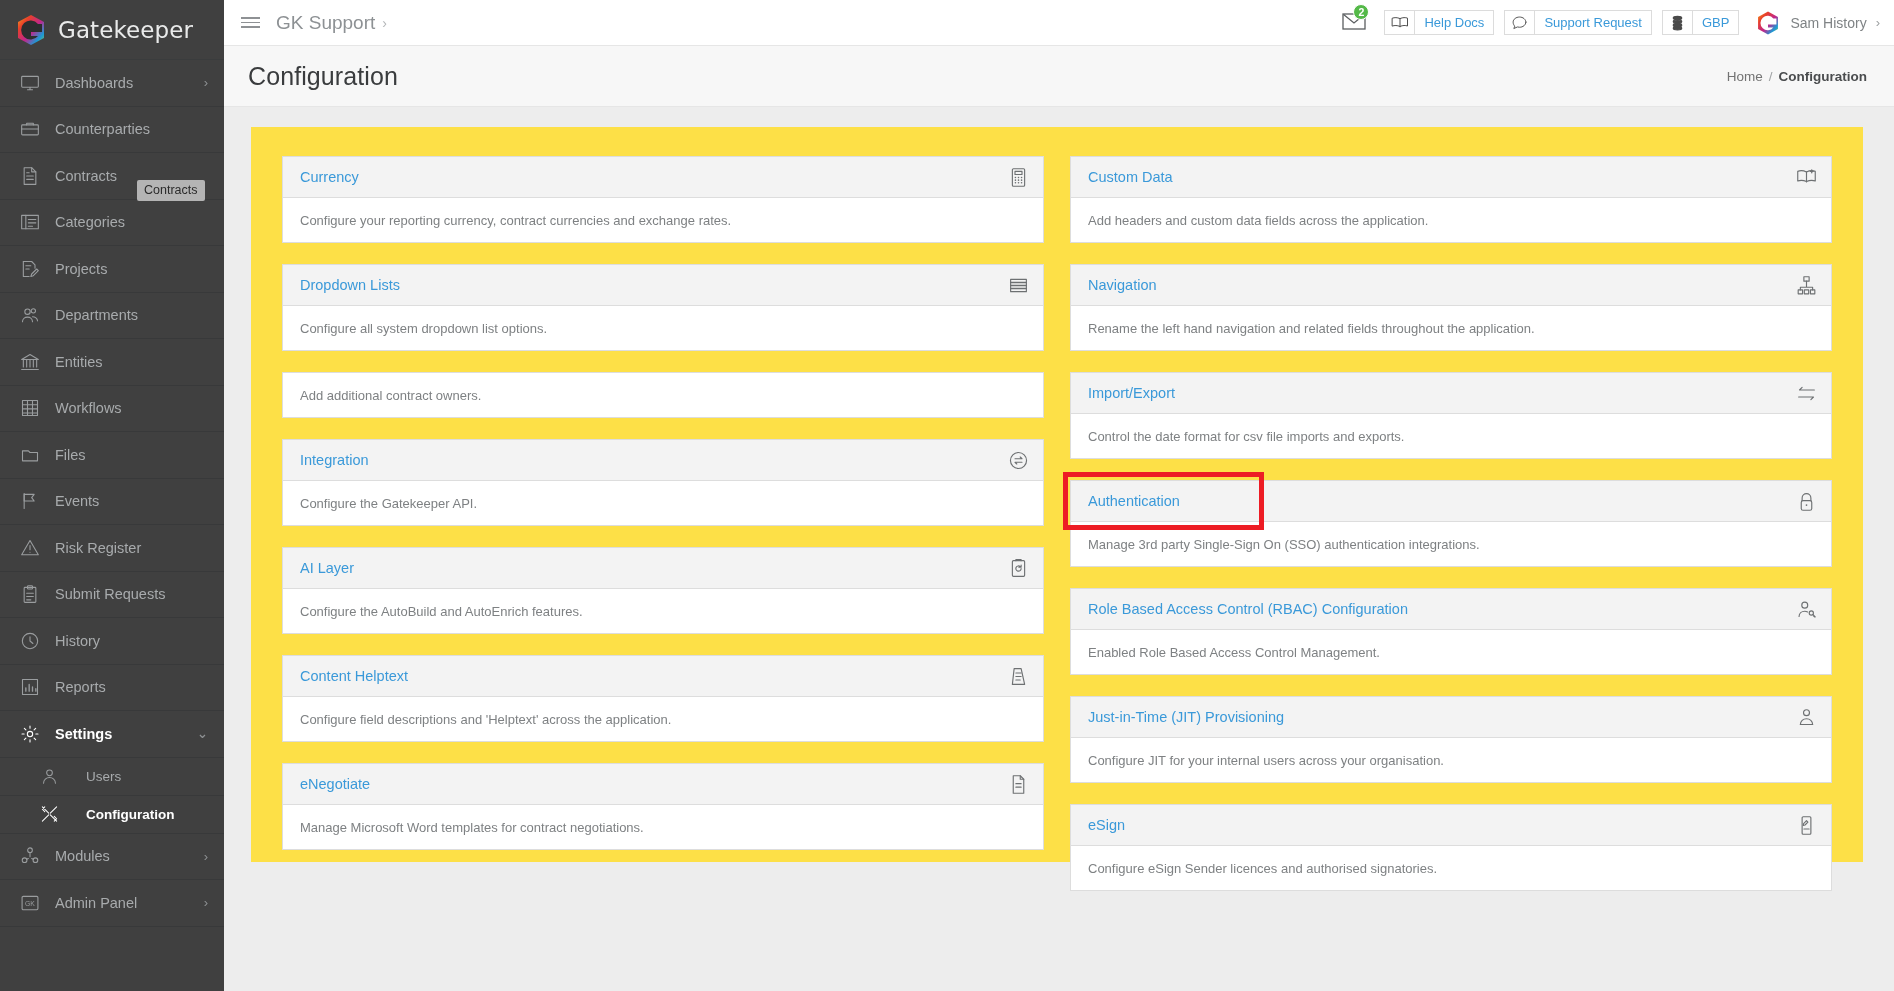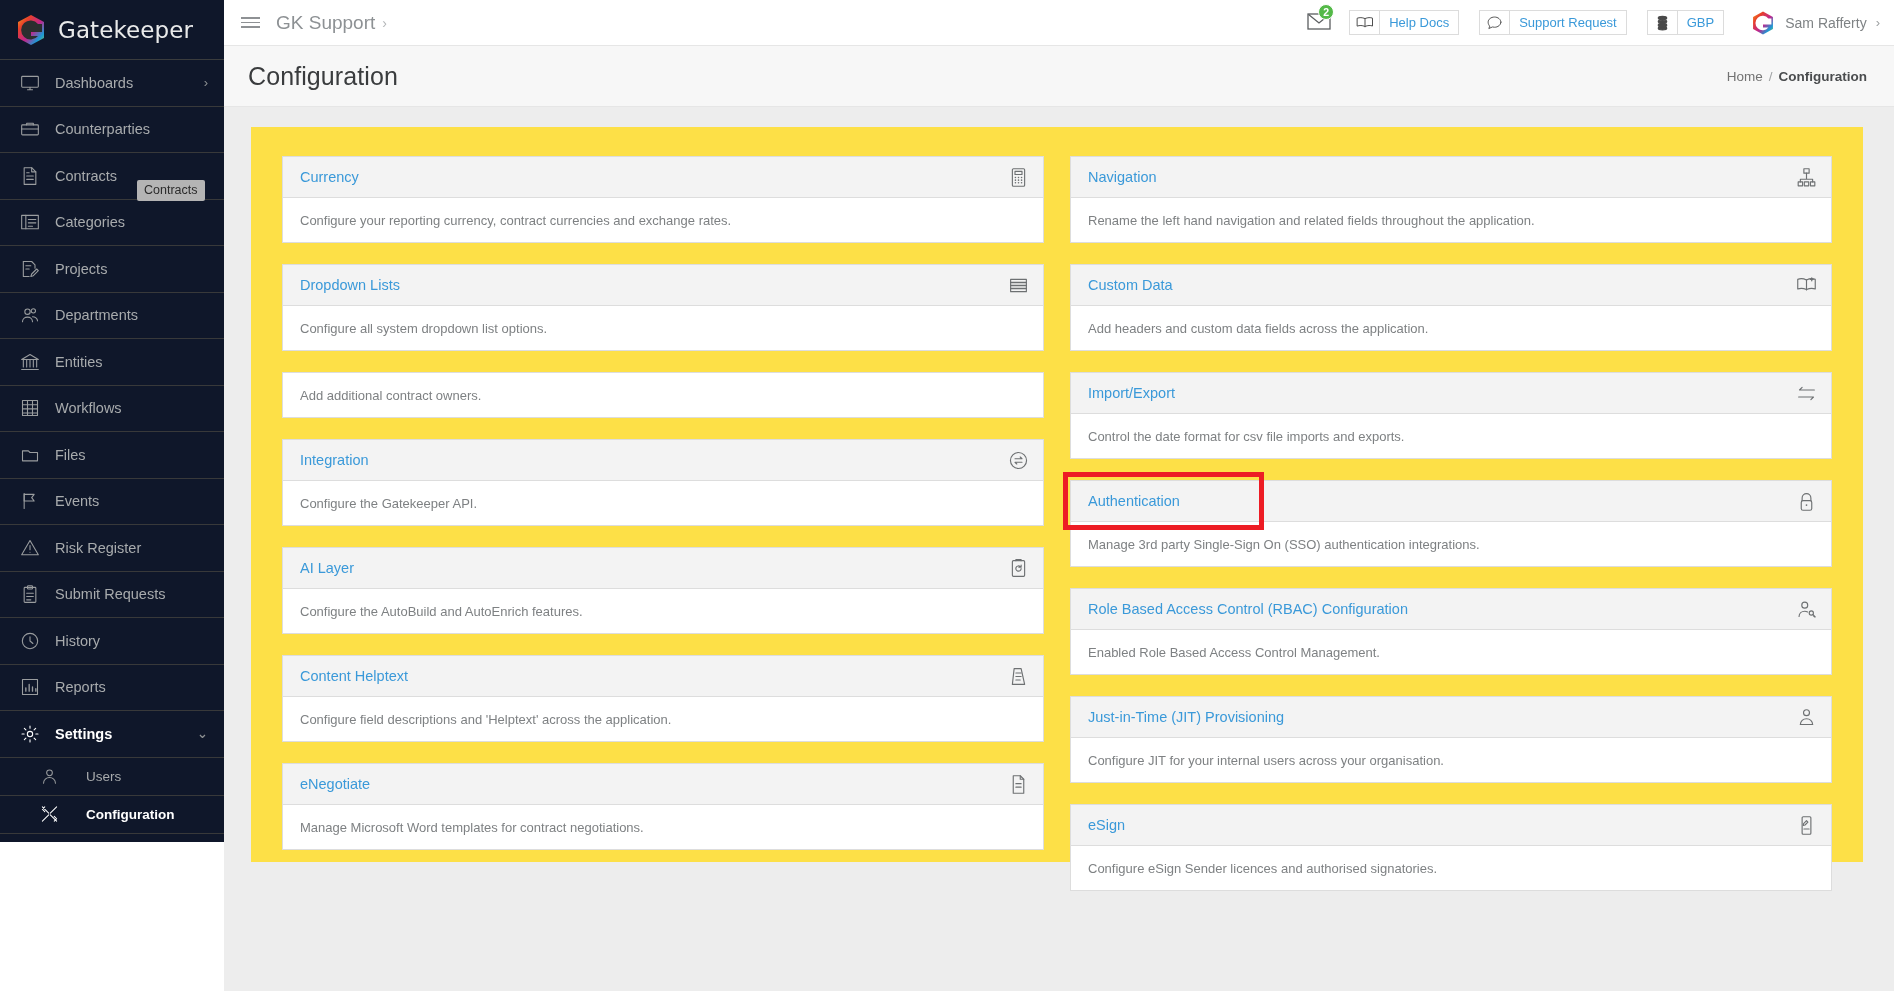--- a/index.html
+++ b/index.html
@@ -6,22 +6,22 @@
   html, body {
     width: 1894px; height: 991px;
     font-family: "Liberation Sans", "DejaVu Sans", sans-serif;
     background: #ffffff;
     overflow: hidden;
   }
   body { display: flex; }
 
   
   #sidebar {
-    width: 224px; height: 842px; flex: 0 0 224px;
-    background: #0f172a;
+    width: 224px; height: 991px; flex: 0 0 224px;
+    background: #404040;
     position: relative;
     overflow: hidden;
   }
   .brand {
     height: 60px; display: flex; align-items: center;
     padding-left: 14px; gap: 10px;
     border-bottom: 1px solid #3a3c3d;
   }
   .brand-logo { width: 34px; height: 34px; flex: 0 0 34px; position: relative; }
   .brand-name {
@@ -82,21 +82,21 @@
   .tb-mail { position: relative; margin-right: 18px; cursor:pointer; display:flex; align-items:center;}
   .tb-badge {
     position:absolute; top:-8px; left:11px;
     background:#54b948; color:#fff; font-size:10.5px; font-weight:bold;
     min-width:16px; height:16px; border-radius:50%;
     display:flex; align-items:center; justify-content:center; padding:0 2px;
     border:1.5px solid #fff;
   }
   .tb-btn {
     display:flex; align-items:center; border:1px solid #dcdcdc;
-    height:25px; margin-right:20px; cursor:pointer; background:#fff;
+    height:25px; margin-right:10px; cursor:pointer; background:#fff;
   }
   .tb-btn .ic { width:30px; height:23px; display:flex; align-items:center; justify-content:center; border-right:1px solid #dcdcdc; color:#4a4a4a;}
   .tb-btn .tx { padding:0 9px; font-size:13px; color:#3a99d9; white-space:nowrap;}
   .tb-user { display:flex; align-items:center; gap:9px; cursor:pointer; margin-left:6px;}
   .tb-user .av { width:26px;height:26px;flex:0 0 26px;position:relative;}
   .tb-user .nm { font-size:14px; color:#7f8385; white-space:nowrap;}
   .tb-user .cv { font-size:13px; color:#9da0a2;}
 
   
   #pagehead {
@@ -407,21 +407,21 @@
         </div>
       </div>
 
     <div class="tb-user">
       <span class="av">
         <svg width="26" height="26" viewBox="0 0 34 34">
           <path d="M17 2 L30 9 L30 25 L17 32 L4 25 L4 9 Z" fill="url(#gkg)"></path>
           <path d="M24 11 a9.5 9.5 0 1 0 0 12 h-7 v-4 h11 v-8 z" fill="#ffffff"></path>
         </svg>
       </span>
-      <span class="nm">Sam Rafferty</span>
+      <span class="nm">Sam History</span>
       <span class="cv">›</span>
     </div>
   </div>
 
   <div id="pagehead">
     <div id="pagetitle">Configuration</div>
     <div class="head-spacer"></div>
     <div class="crumbs">
       <span class="c-home">Home</span>
       <span class="c-sep">/</span>
@@ -506,48 +506,48 @@
                   <path d="M14 2v4h4M9 11h6M9 15h6"></path>
                 </svg>
               </span>
             </div>
             <div class="card-body">Manage Microsoft Word templates for contract negotiations.</div>
           </div>
         </div>
       <div class="col" id="col-right">
           <div class="card">
             <div class="card-head">
+              <span class="card-title">Custom Data</span>
+              <span class="card-ico">
+                <svg width="21" height="21" viewBox="0 0 24 24" fill="none" stroke="currentColor" stroke-width="1.3" stroke-linecap="round" stroke-linejoin="round">
+                  <path d="M2 5c3-1.2 6-1.2 10 .6 4-1.8 7-1.8 10-.6v11c-3-1.2-6-1.2-10 .6-4-1.8-7-1.8-10-.6z"></path>
+                  <path d="M12 5.6v11.6"></path>
+                  <path d="M18 3.4v3.2M16.4 5h3.2" stroke-width="1.5"></path>
+                </svg>
+              </span>
+            </div>
+            <div class="card-body">Add headers and custom data fields across the application.</div>
+          </div>
+          <div class="card">
+            <div class="card-head">
               <span class="card-title">Navigation</span>
               <span class="card-ico">
                 <svg width="21" height="21" viewBox="0 0 24 24" fill="none" stroke="currentColor" stroke-width="1.3" stroke-linecap="round" stroke-linejoin="round">
                   <rect x="9" y="2" width="6" height="5"></rect>
                   <rect x="2.5" y="17" width="5" height="4.5"></rect>
                   <rect x="9.5" y="17" width="5" height="4.5"></rect>
                   <rect x="16.5" y="17" width="5" height="4.5"></rect>
                   <path d="M12 7v4M5 17v-3h14v3M12 14v-3"></path>
                 </svg>
               </span>
             </div>
             <div class="card-body">Rename the left hand navigation and related fields throughout the application.</div>
           </div>
           <div class="card">
             <div class="card-head">
-              <span class="card-title">Custom Data</span>
-              <span class="card-ico">
-                <svg width="21" height="21" viewBox="0 0 24 24" fill="none" stroke="currentColor" stroke-width="1.3" stroke-linecap="round" stroke-linejoin="round">
-                  <path d="M2 5c3-1.2 6-1.2 10 .6 4-1.8 7-1.8 10-.6v11c-3-1.2-6-1.2-10 .6-4-1.8-7-1.8-10-.6z"></path>
-                  <path d="M12 5.6v11.6"></path>
-                  <path d="M18 3.4v3.2M16.4 5h3.2" stroke-width="1.5"></path>
-                </svg>
-              </span>
-            </div>
-            <div class="card-body">Add headers and custom data fields across the application.</div>
-          </div>
-          <div class="card">
-            <div class="card-head">
               <span class="card-title">Import/Export</span>
               <span class="card-ico">
                 <svg width="21" height="21" viewBox="0 0 24 24" fill="none" stroke="currentColor" stroke-width="1.3" stroke-linecap="round" stroke-linejoin="round">
                   <path d="M21 8H4l3-3M3 16h17l-3 3"></path>
                 </svg>
               </span>
             </div>
             <div class="card-body">Control the date format for csv file imports and exports.</div>
           </div>
           <div class="card highlight">

